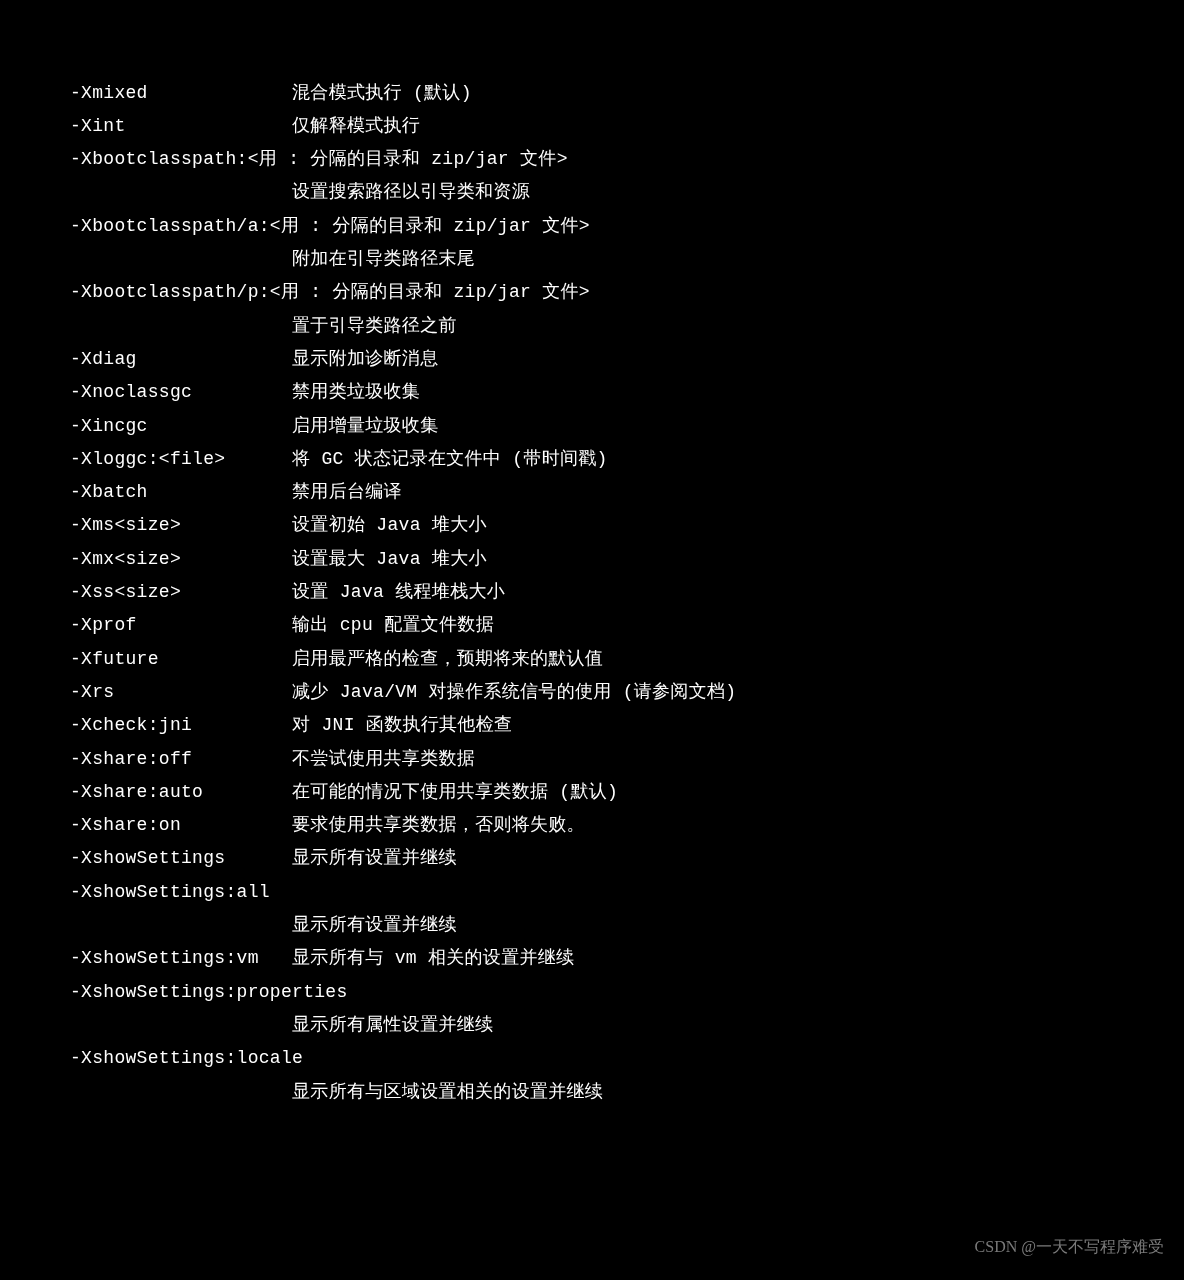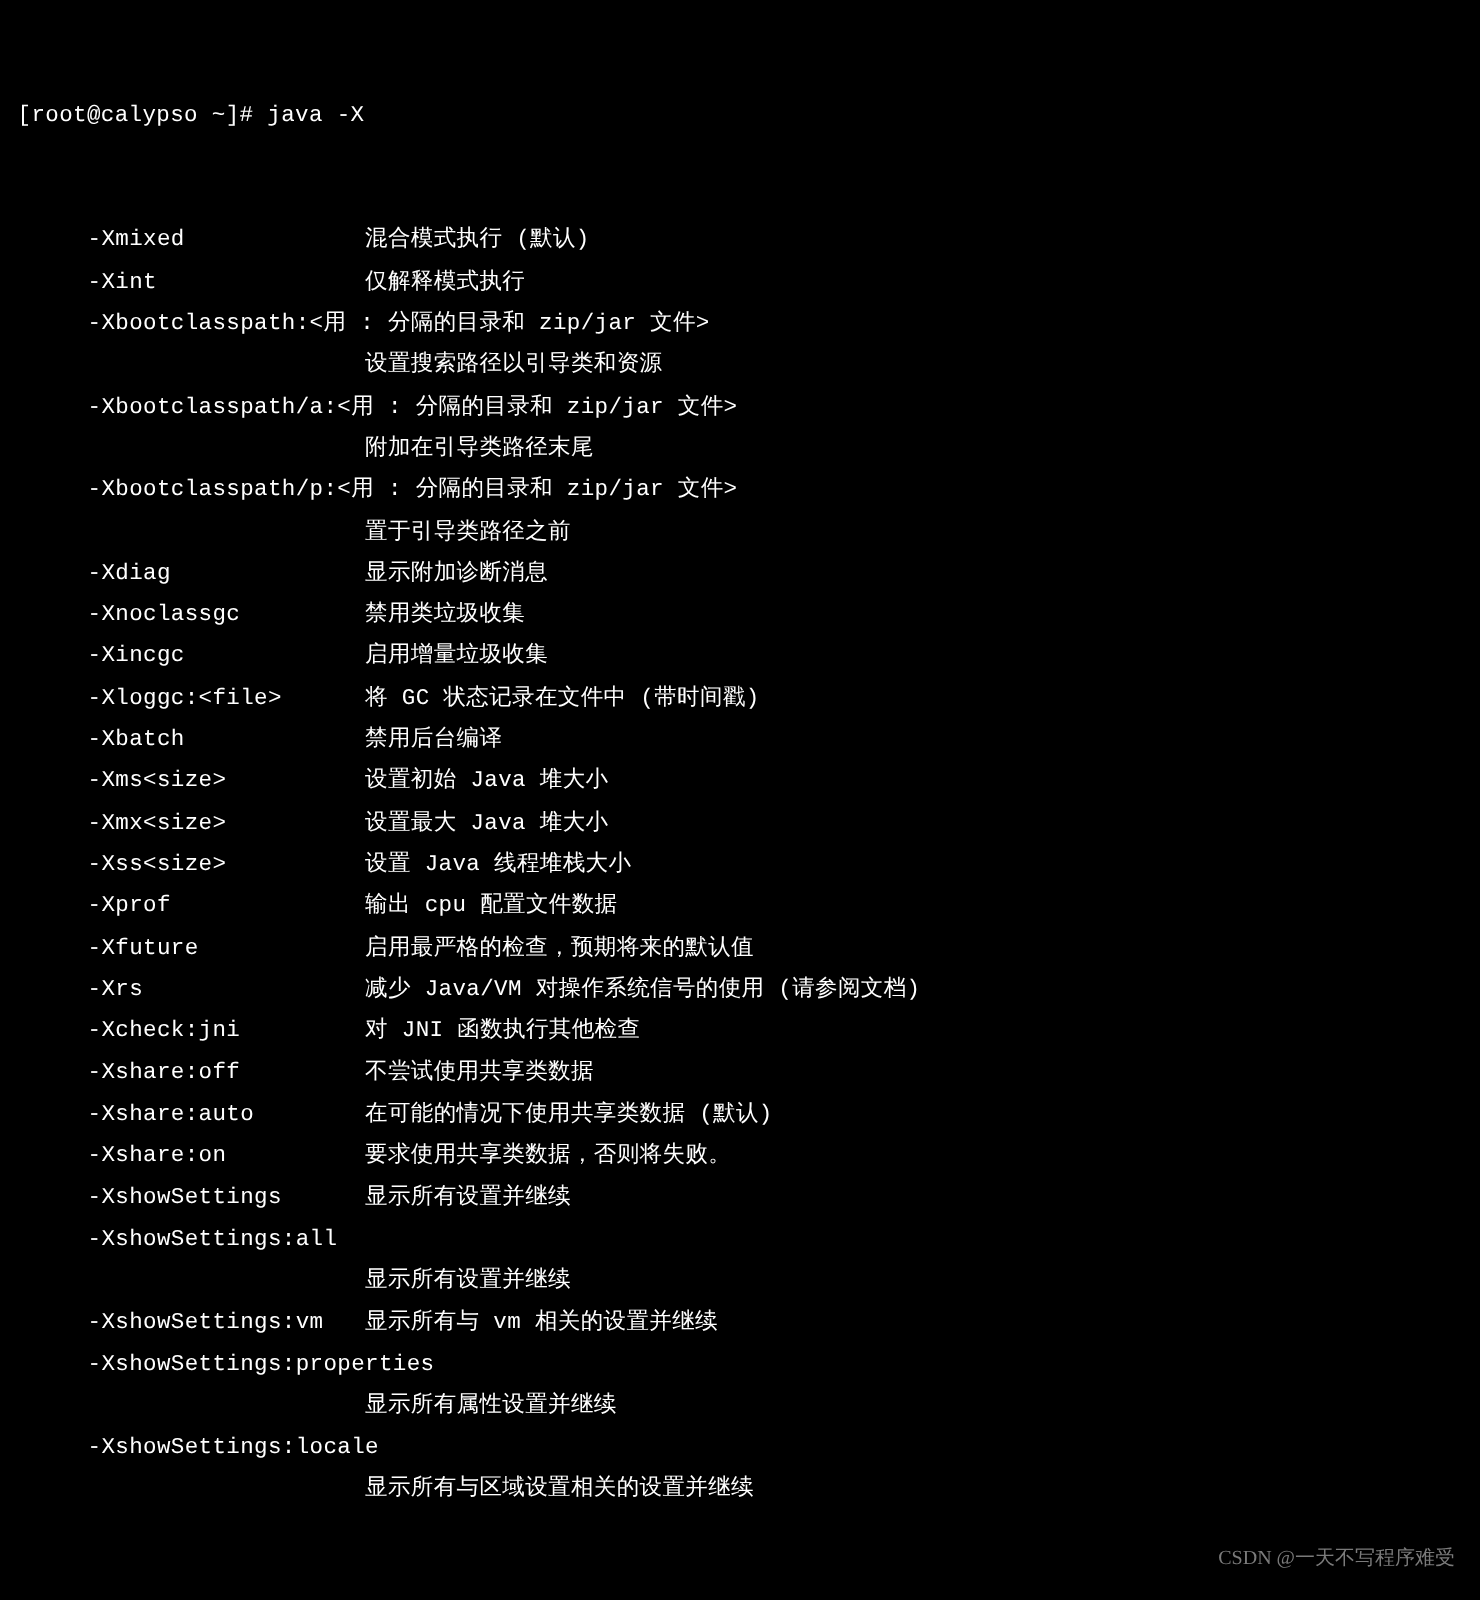--- a/index.html
+++ b/index.html
@@ -39,19 +39,18 @@
       color: #7a7a7a;
       font-size: 16px;
       font-family: Liberation Serif, serif;
       letter-spacing: 0;
     }
   </style>
 </head>
 <body>
 
 <div class="terminal">
-  <span class="prompt-line">[root@calypso ~]# java -X</span>
   <div id="options-container"><span class="option-line">-Xmixed             混合模式执行 (默认)</span><span class="option-line">-Xint               仅解释模式执行</span><span class="option-line">-Xbootclasspath:&lt;用 : 分隔的目录和 zip/jar 文件&gt;</span><span class="option-line">                    设置搜索路径以引导类和资源</span><span class="option-line">-Xbootclasspath/a:&lt;用 : 分隔的目录和 zip/jar 文件&gt;</span><span class="option-line">                    附加在引导类路径末尾</span><span class="option-line">-Xbootclasspath/p:&lt;用 : 分隔的目录和 zip/jar 文件&gt;</span><span class="option-line">                    置于引导类路径之前</span><span class="option-line">-Xdiag              显示附加诊断消息</span><span class="option-line">-Xnoclassgc         禁用类垃圾收集</span><span class="option-line">-Xincgc             启用增量垃圾收集</span><span class="option-line">-Xloggc:&lt;file&gt;      将 GC 状态记录在文件中 (带时间戳)</span><span class="option-line">-Xbatch             禁用后台编译</span><span class="option-line">-Xms&lt;size&gt;          设置初始 Java 堆大小</span><span class="option-line">-Xmx&lt;size&gt;          设置最大 Java 堆大小</span><span class="option-line">-Xss&lt;size&gt;          设置 Java 线程堆栈大小</span><span class="option-line">-Xprof              输出 cpu 配置文件数据</span><span class="option-line">-Xfuture            启用最严格的检查，预期将来的默认值</span><span class="option-line">-Xrs                减少 Java/VM 对操作系统信号的使用 (请参阅文档)</span><span class="option-line">-Xcheck:jni         对 JNI 函数执行其他检查</span><span class="option-line">-Xshare:off         不尝试使用共享类数据</span><span class="option-line">-Xshare:auto        在可能的情况下使用共享类数据 (默认)</span><span class="option-line">-Xshare:on          要求使用共享类数据，否则将失败。</span><span class="option-line">-XshowSettings      显示所有设置并继续</span><span class="option-line">-XshowSettings:all</span><span class="option-line">                    显示所有设置并继续</span><span class="option-line">-XshowSettings:vm   显示所有与 vm 相关的设置并继续</span><span class="option-line">-XshowSettings:properties</span><span class="option-line">                    显示所有属性设置并继续</span><span class="option-line">-XshowSettings:locale</span><span class="option-line">                    显示所有与区域设置相关的设置并继续</span></div>
   <div class="spacer"></div>
   
 </div>
 
 <div class="watermark">CSDN @一天不写程序难受</div>
 
 </body></html>

